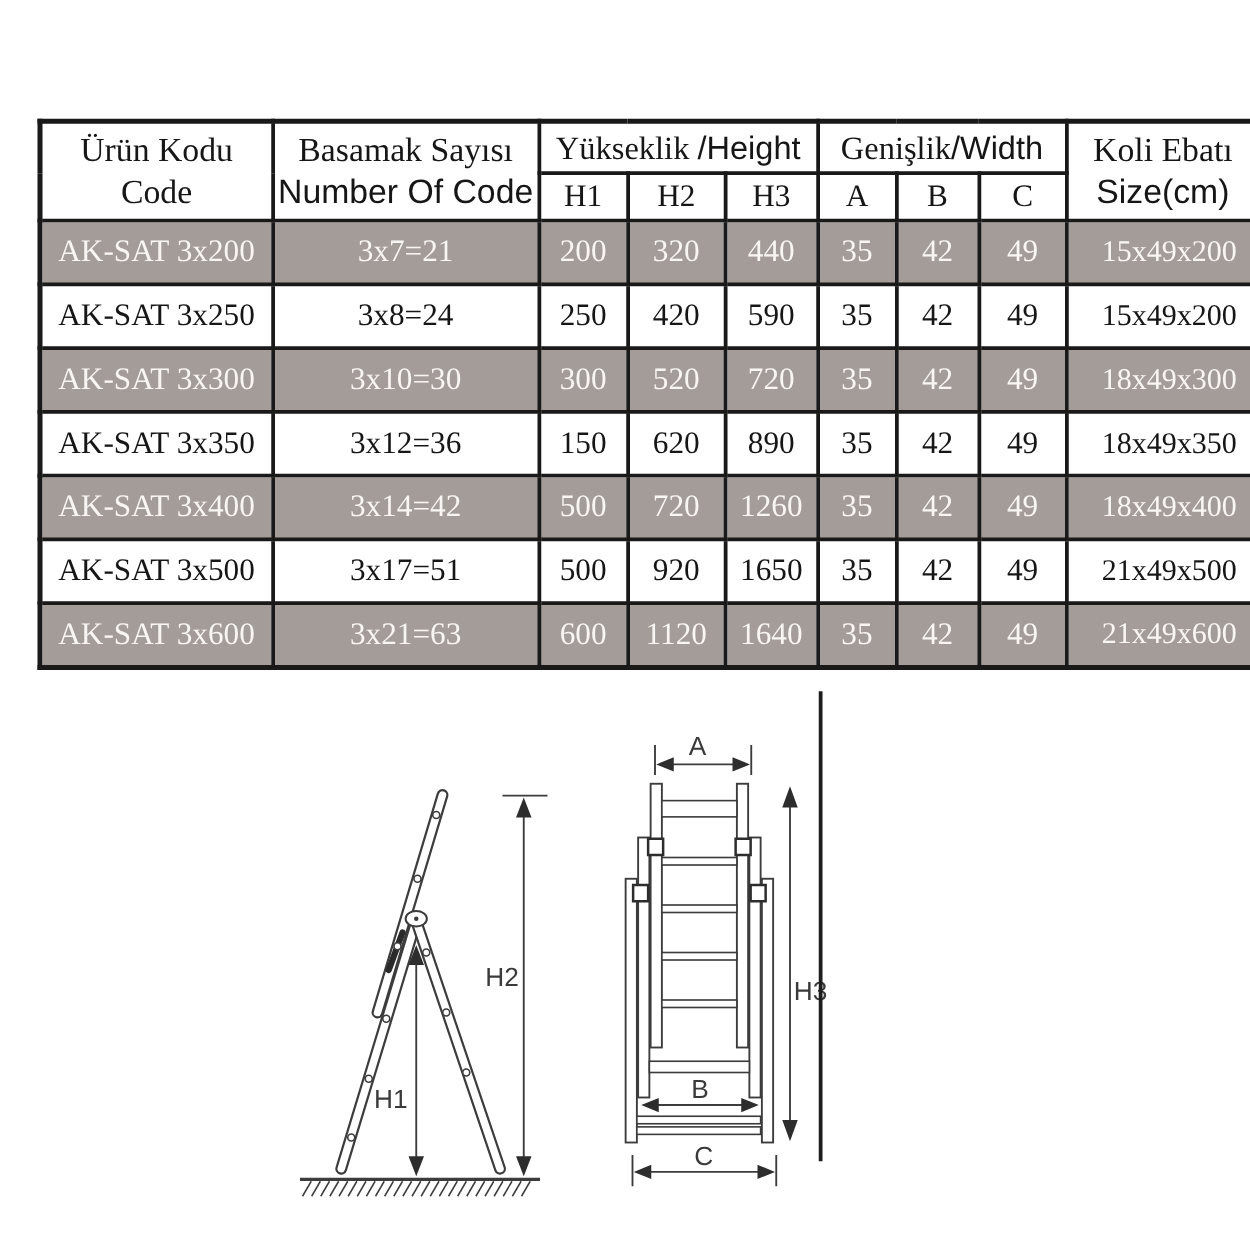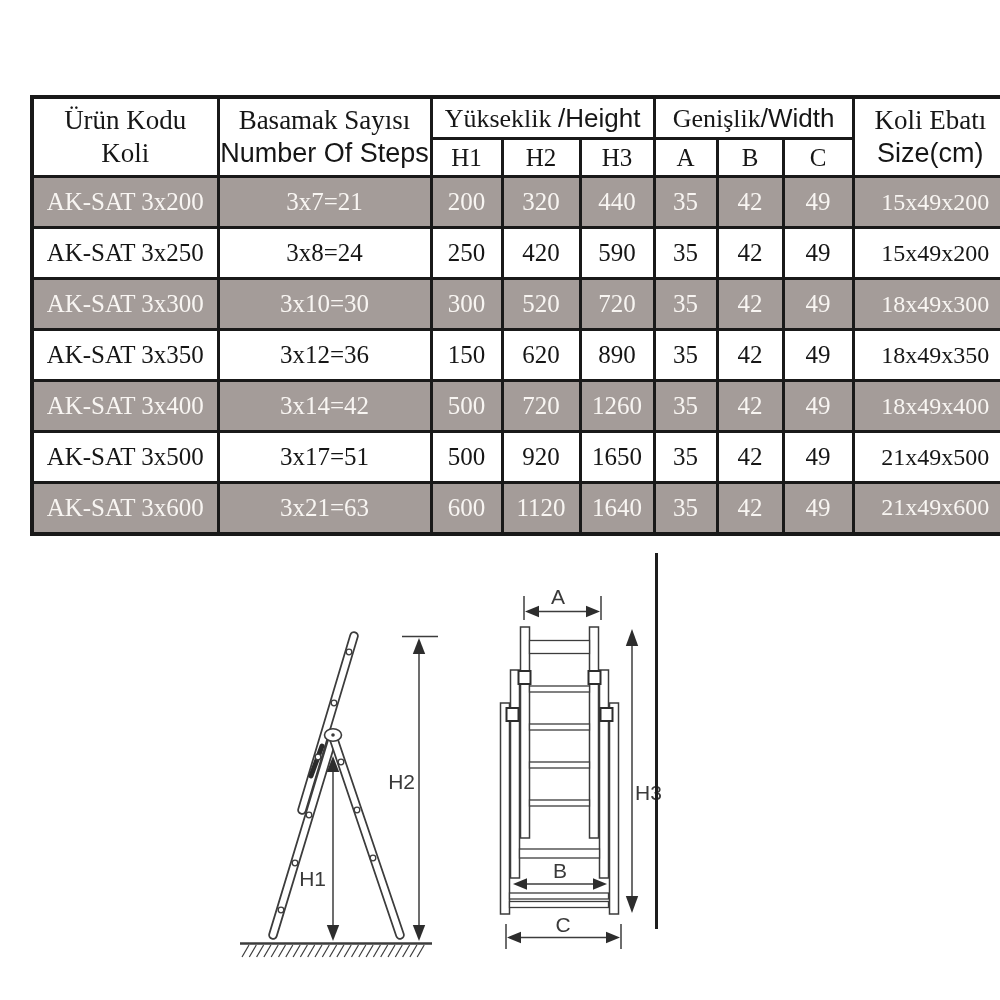--- a/index.html
+++ b/index.html
@@ -66,25 +66,25 @@
         <col style="width:74px">
       <col style="width:63px">
         <col style="width:66px">
         <col style="width:70px">
       <col style="width:155px">
     </colgroup>
     <thead>
       <tr class="hr1">
         <th rowspan="2" class="twoline">
           <div class="serifTxt">Ürün Kodu</div>
-          <div class="serifTxt">Koli</div>
+          <div class="serifTxt">Code</div>
         </th>
         <th rowspan="2" class="twoline">
           <div class="serifTxt">Basamak Sayısı</div>
-          <div class="sansTxt">Number Of Steps</div>
+          <div class="sansTxt">Number Of Code</div>
         </th>
         <th colspan="3" class="group"><span class="serifTxt">Yükseklik</span> <span class="sansTxt">/Height</span></th>
         <th colspan="3" class="group"><span class="serifTxt">Genişlik</span><span class="sansTxt">/Width</span></th>
         <th rowspan="2" class="twoline leftcell">
           <div class="serifTxt">Koli Ebatı</div>
           <div class="sansTxt">Size(cm)</div>
         </th>
       </tr>
       <tr class="hr2">
         <th class="sub sub-h1">H1</th>

